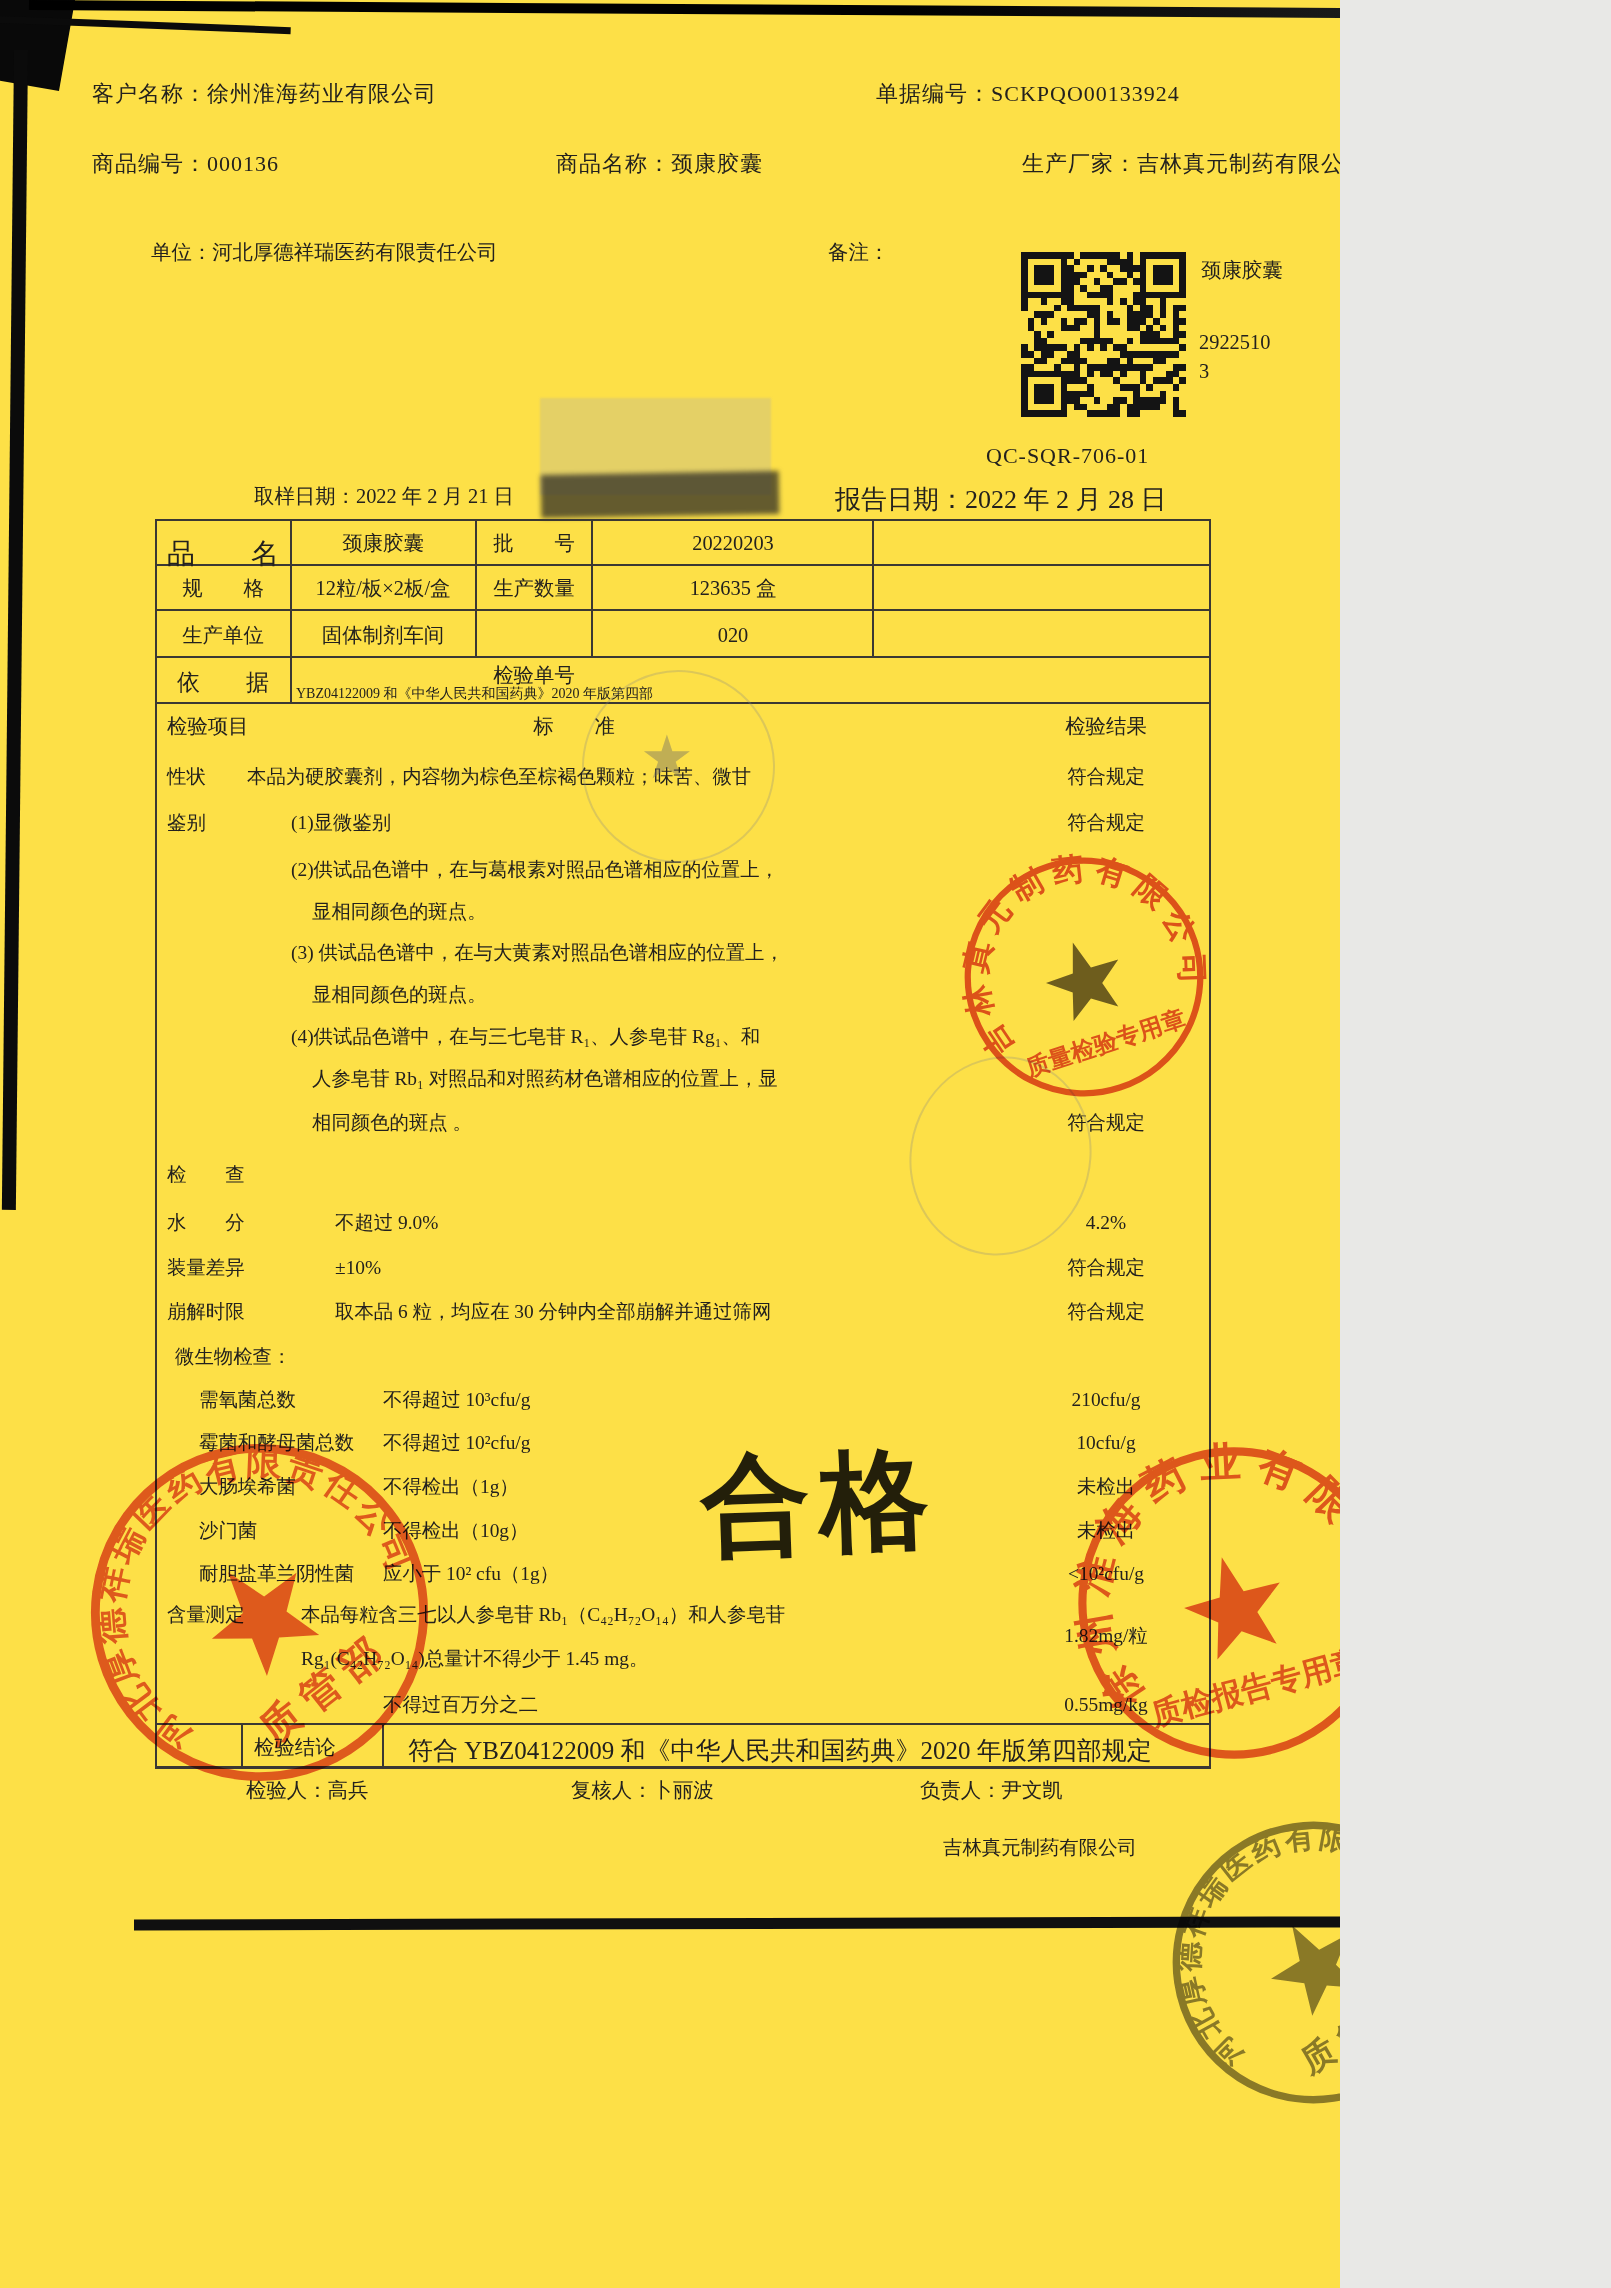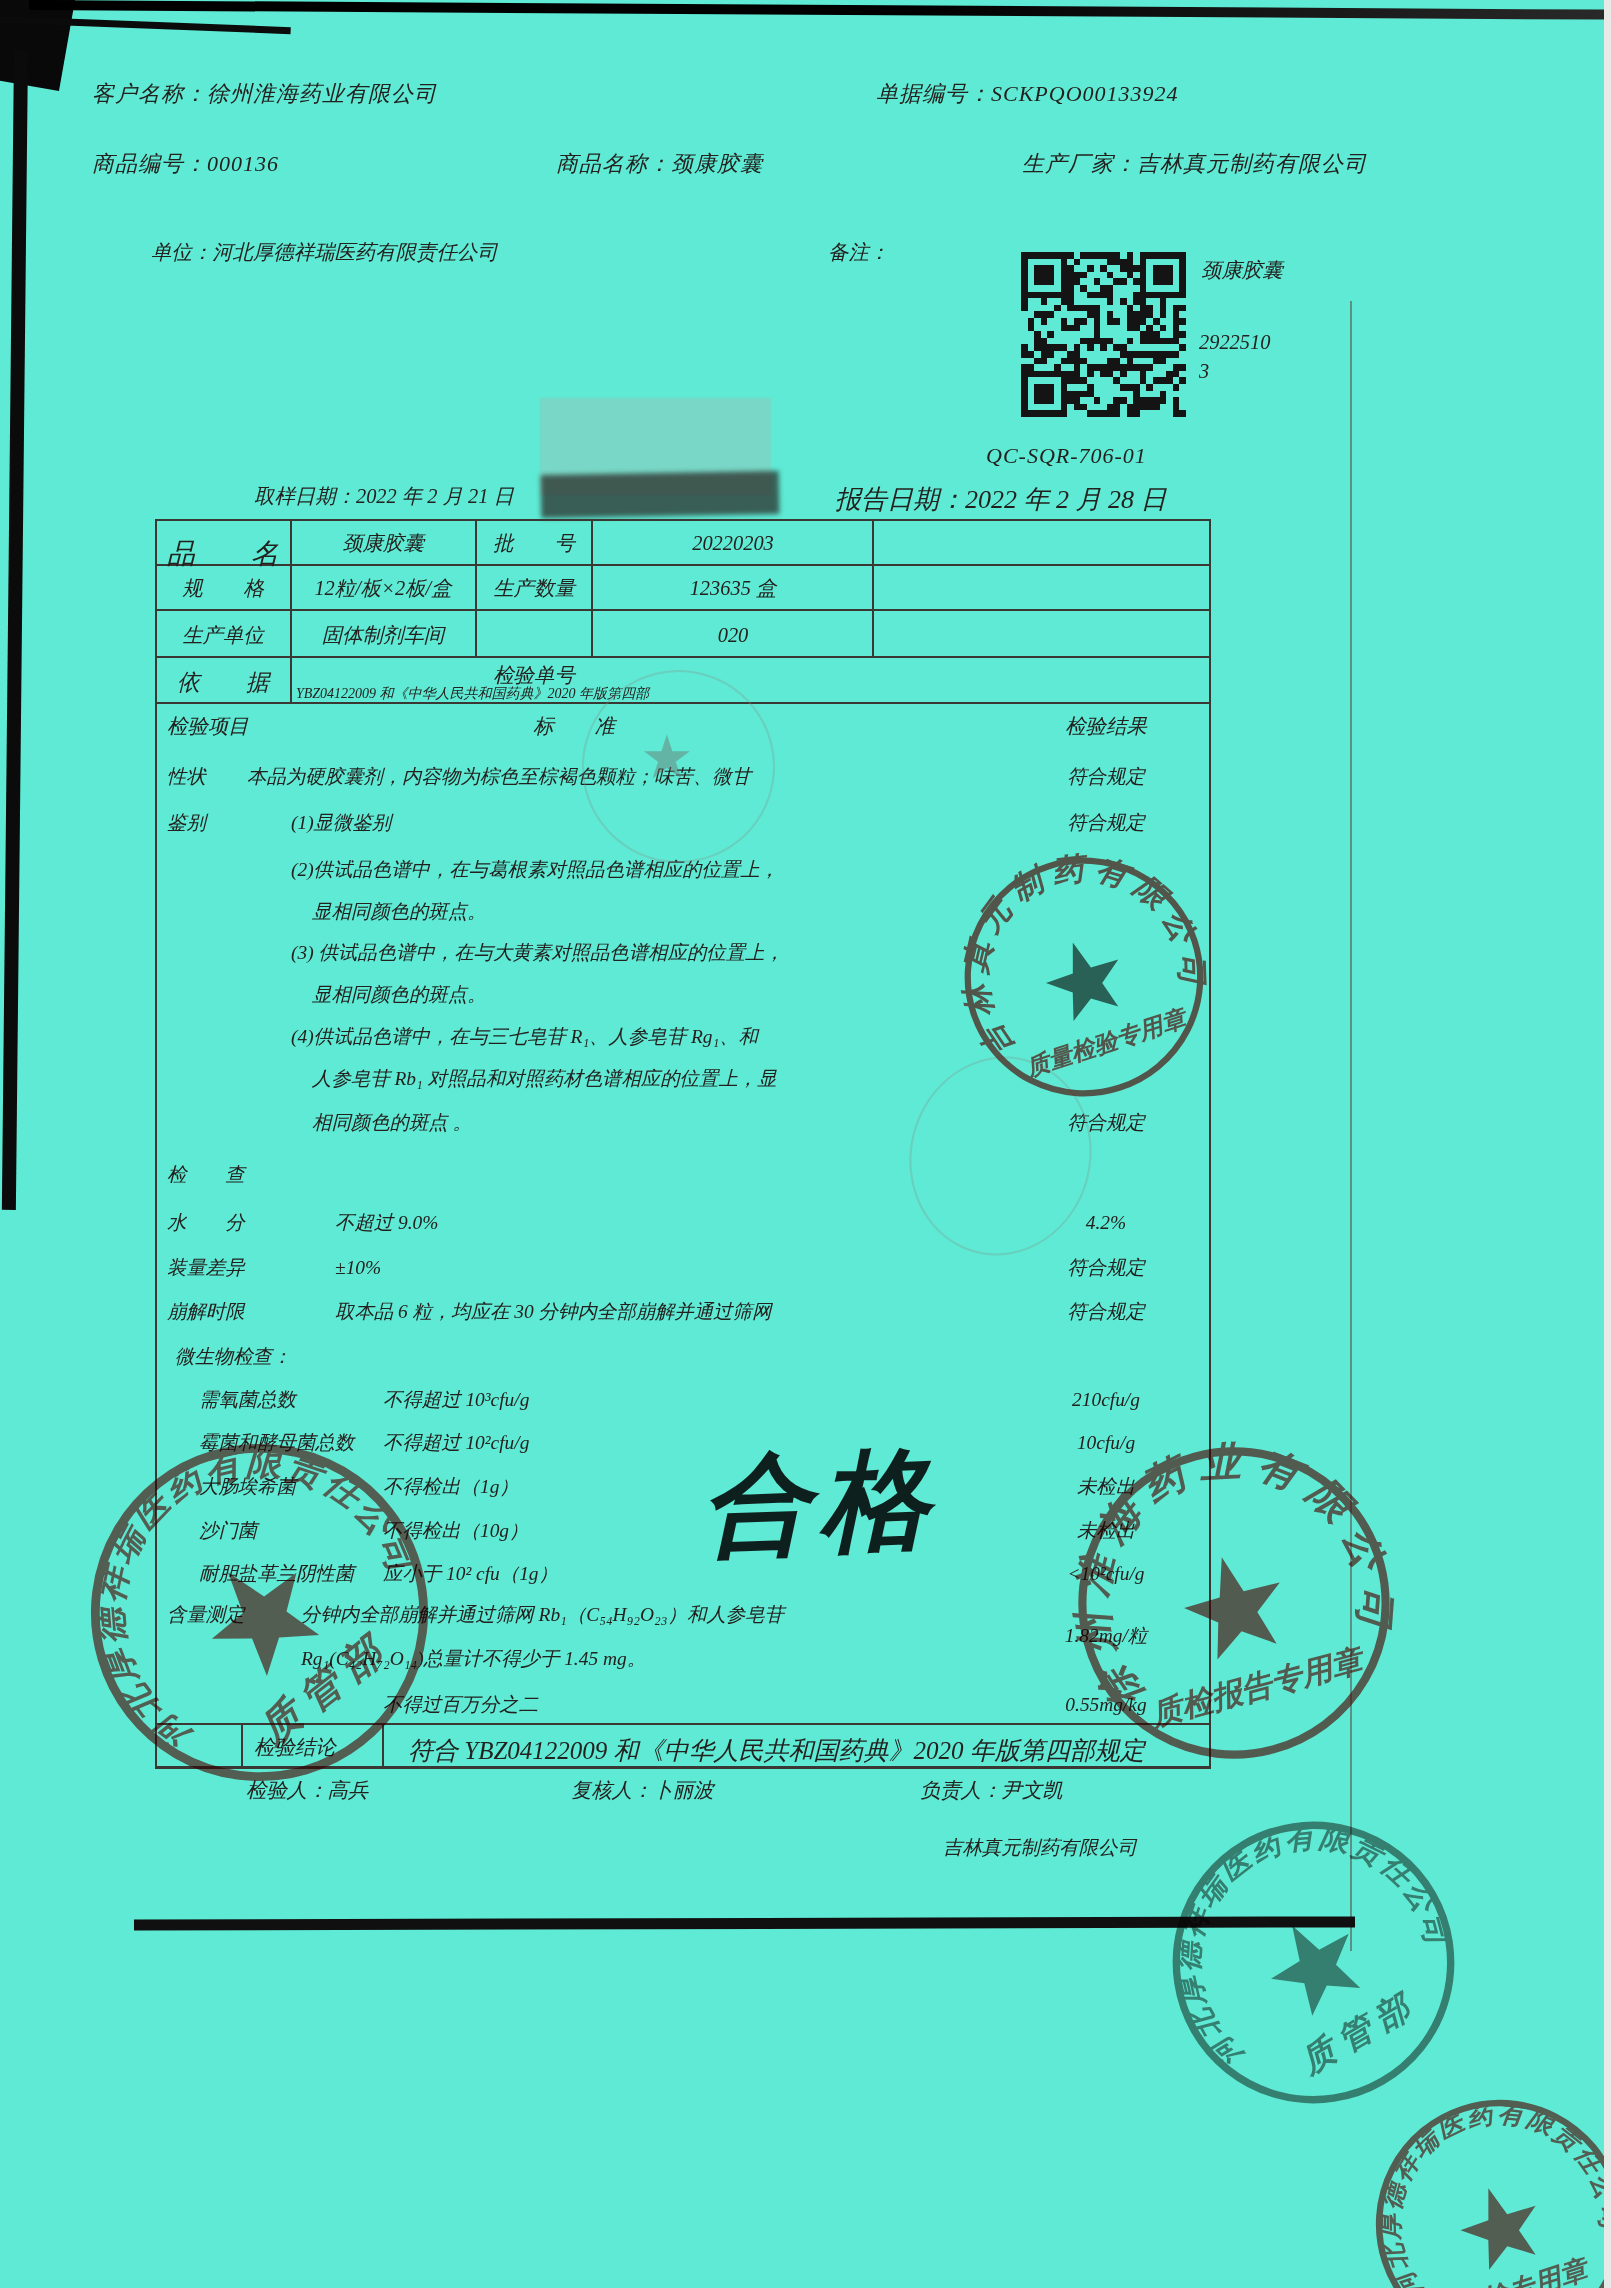--- a/index.html
+++ b/index.html
@@ -1,17 +1,17 @@
 <!DOCTYPE html>
 <html><head>
 <meta charset="utf-8">
 <style>
   html,body{margin:0;padding:0;background:#e8e8e6;}
-  .page{position:relative;width:1604px;height:2288px;background:#5eead4;overflow:hidden;
-        font-family:"Liberation Serif","DejaVu Serif",serif;color:#23211e;font-style:italic;}
+  .page{position:relative;width:1340px;height:2288px;background:#fde047;overflow:hidden;
+        font-family:"Liberation Serif","DejaVu Serif",serif;color:#23211e;}
   .t{position:absolute;white-space:nowrap;font-size:19.4px;line-height:1.25;}
   .c{transform:translateX(-50%);}
   .hdr{font-size:22px;letter-spacing:1px;}
   .ln{position:absolute;background:#3b3833;}
   .title{position:absolute;font-size:39px;font-weight:bold;letter-spacing:13.6px;
          border-bottom:2.9px solid #2f2c28;padding:0 5.8px 5.8px 5.8px;transform:translateX(-50%);}
   .stamp{position:absolute;mix-blend-mode:multiply;}
   .stamp text{font-family:"Liberation Serif","DejaVu Serif",serif;}
   .qualified{position:absolute;font-size:109px;font-weight:bold;letter-spacing:9.7px;
              color:#121212;opacity:.93;transform:rotate(-2deg);mix-blend-mode:multiply;
@@ -490,21 +490,21 @@
 
   <div class="t" style="left:199px;top:1519px;">沙门菌</div>
   <div class="t" style="left:383px;top:1519px;">不得检出（10g）</div>
   <div class="t c" style="left:1106px;top:1519px;">未检出</div>
 
   <div class="t" style="left:199px;top:1562px;">耐胆盐革兰阴性菌</div>
   <div class="t" style="left:383px;top:1562px;">应小于 10² cfu（1g）</div>
   <div class="t c" style="left:1106px;top:1562px;">&lt;10²cfu/g</div>
 
   <div class="t" style="left:167px;top:1603px;">含量测定</div>
-  <div class="t" style="left:301px;top:1603px;">分钟内全部崩解并通过筛网 Rb₁（C₅₄H₉₂O₂₃）和人参皂苷</div>
+  <div class="t" style="left:301px;top:1603px;">本品每粒含三七以人参皂苷 Rb₁（C₄₂H₇₂O₁₄）和人参皂苷</div>
   <div class="t" style="left:301px;top:1647px;">Rg₁(C₄₂H₇₂O₁₄)总量计不得少于 1.45 mg。</div>
   <div class="t c" style="left:1106px;top:1624px;">1.82mg/粒</div>
 
   <div class="t" style="left:383px;top:1693px;">不得过百万分之二</div>
   <div class="t c" style="left:1106px;top:1693px;">0.55mg/kg</div>
 
   <div class="t" style="left:254px;top:1735px;font-size:20.4px;">检验结论</div>
   <div class="t" style="left:408px;top:1735px;font-size:25px;">符合 YBZ04122009 和《中华人民共和国药典》2020 年版第四部规定</div>
 
   <div class="t" style="left:246px;top:1778px;font-size:20.4px;">

